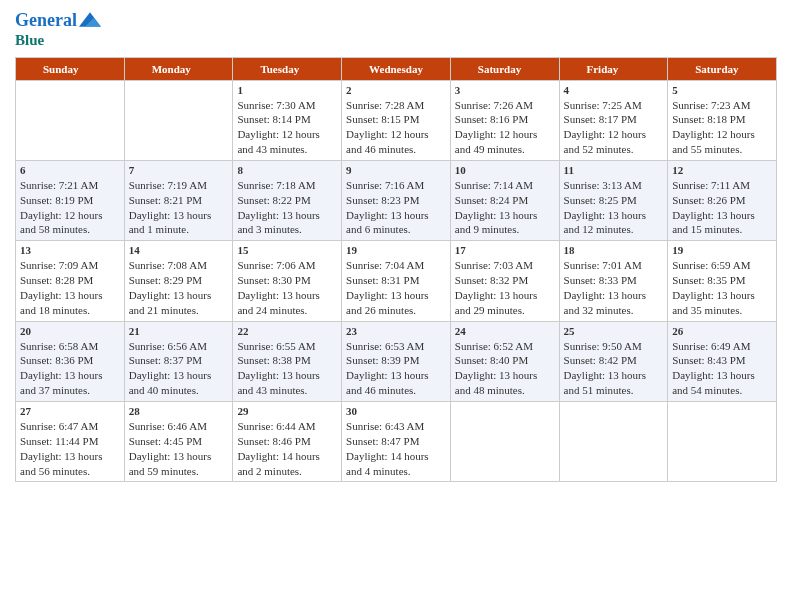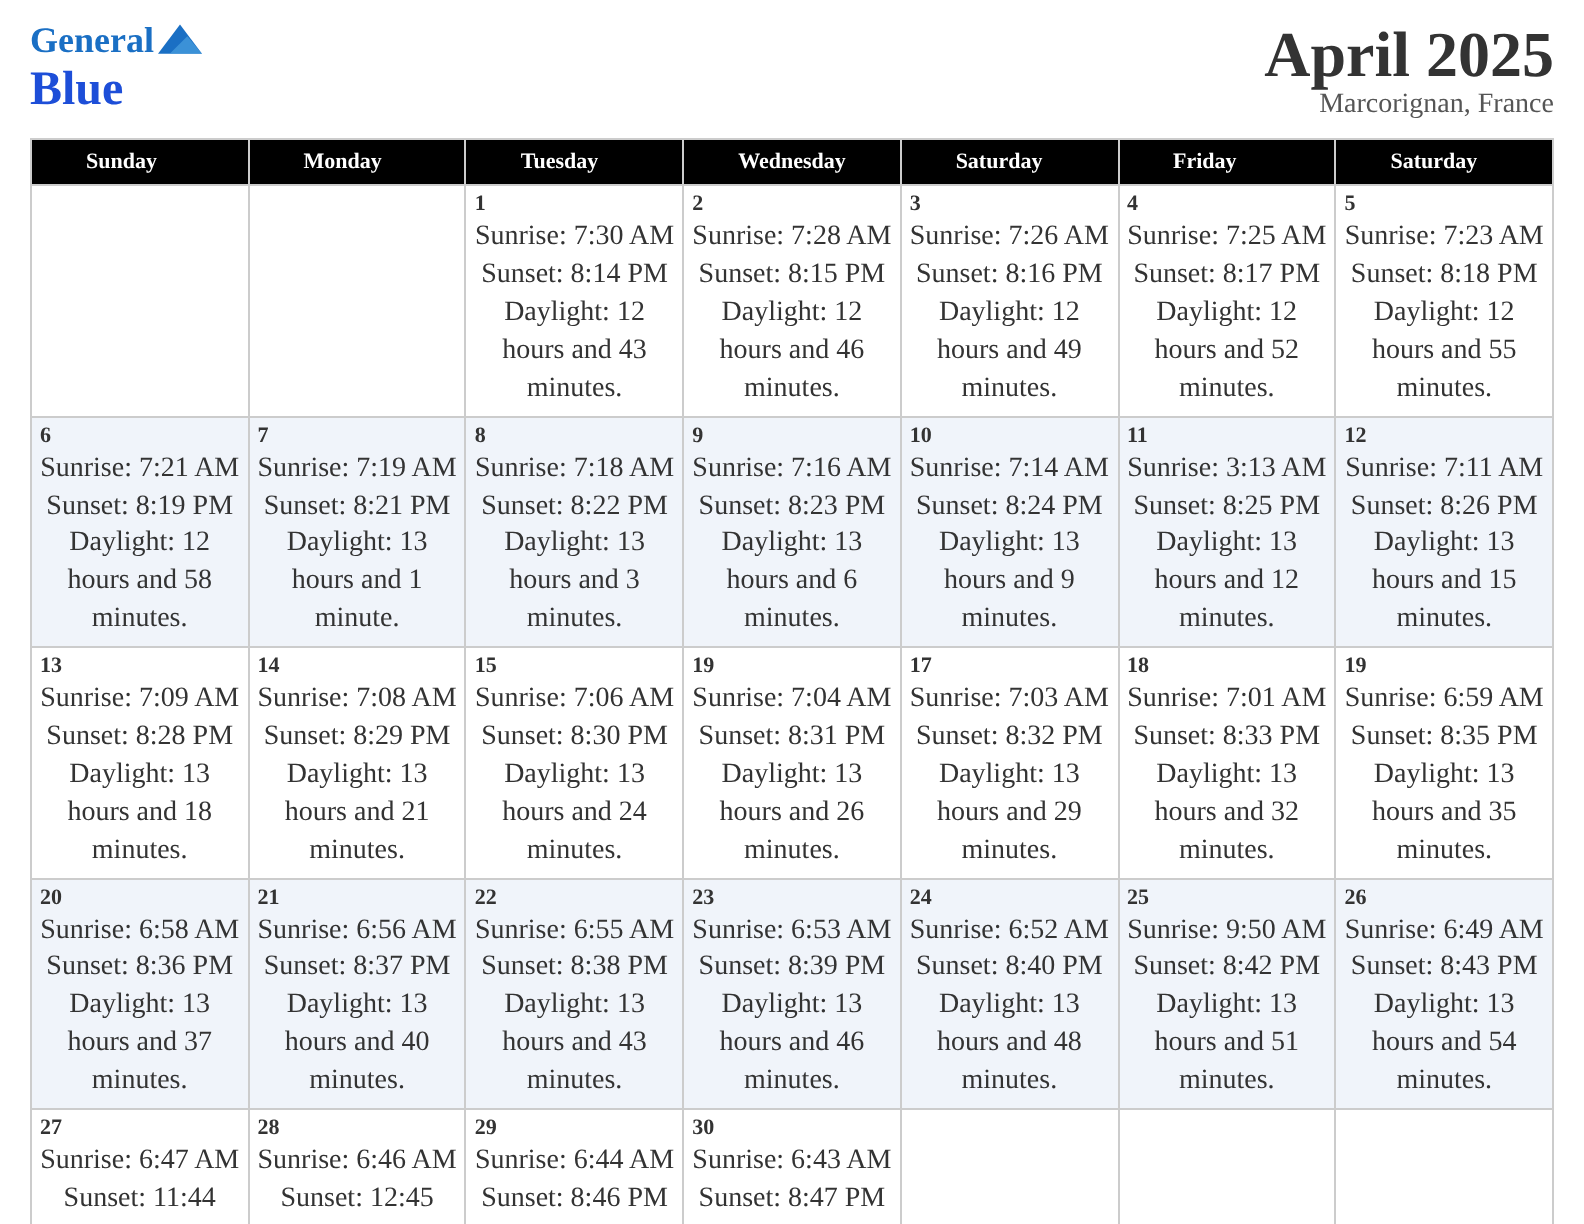--- a/index.html
+++ b/index.html
@@ -76,61 +76,56 @@
       height: 78px;
     }
     .day-num {
       font-size: 11px;
       font-weight: bold;
       color: #333;
       display: block;
       margin-bottom: 2px;
     }
     .day-info {
-      font-size: 14px;
+      font-size: 11px;
       color: #333;
       line-height: 1.35;
-      text-align: center;
     }
     .empty-cell {
       background: #f9f9f9;
     }
     tr:nth-child(odd) td {
       background: #ffffff;
     }
     tr:nth-child(even) td {
       background: #f0f4fa;
     }
     .calendar thead tr th {
-      background: #000000;
+      background: #c2410c;
       padding-left: 27px;
     }
   </style>
 </head>
 <body>
 
 <div class="page">
   <div class="header">
     <div class="logo">
       <div>
         <div style="display:flex;align-items:center;">
           <span class="logo-text">
             <span>General</span>
           </span>
           <svg class="logo-icon" viewBox="0 0 30 24" xmlns="http://www.w3.org/2000/svg">
             <polygon points="0,20 15,0 30,20" fill="#1a6fc4"></polygon>
             <polygon points="8,20 20,8 30,20" fill="#4a9fe0" opacity="0.7"></polygon>
           </svg>
         </div>
-        <div class="logo-text" style="color:#1d4ed8;font-size:24px;font-weight:bold;">Blue</div>
+        <div class="logo-text" style="color:#0f766e;font-size:15px;font-weight:bold;">Blue</div>
       </div>
-    </div>
-    <div class="title-block">
-      <div class="month-title">April 2025</div>
-      <div class="location">Marcorignan, France</div>
     </div>
   </div>
 
   <table class="calendar">
     <thead>
       <tr>
         <th>Sunday</th>
         <th>Monday</th>
         <th>Tuesday</th>
         <th>Wednesday</th>
@@ -309,21 +304,21 @@
         <tr>
           <td>
             <span class="day-num">27</span>
             <div class="day-info">Sunrise: 6:47 AM
 Sunset: 11:44 PM
 Daylight: 13 hours and 56 minutes.</div>
           </td>
           <td>
             <span class="day-num">28</span>
             <div class="day-info">Sunrise: 6:46 AM
-Sunset: 12:45 PM
+Sunset: 4:45 PM
 Daylight: 13 hours and 59 minutes.</div>
           </td>
           <td>
             <span class="day-num">29</span>
             <div class="day-info">Sunrise: 6:44 AM
 Sunset: 8:46 PM
 Daylight: 14 hours and 2 minutes.</div>
           </td>
           <td>
             <span class="day-num">30</span>

